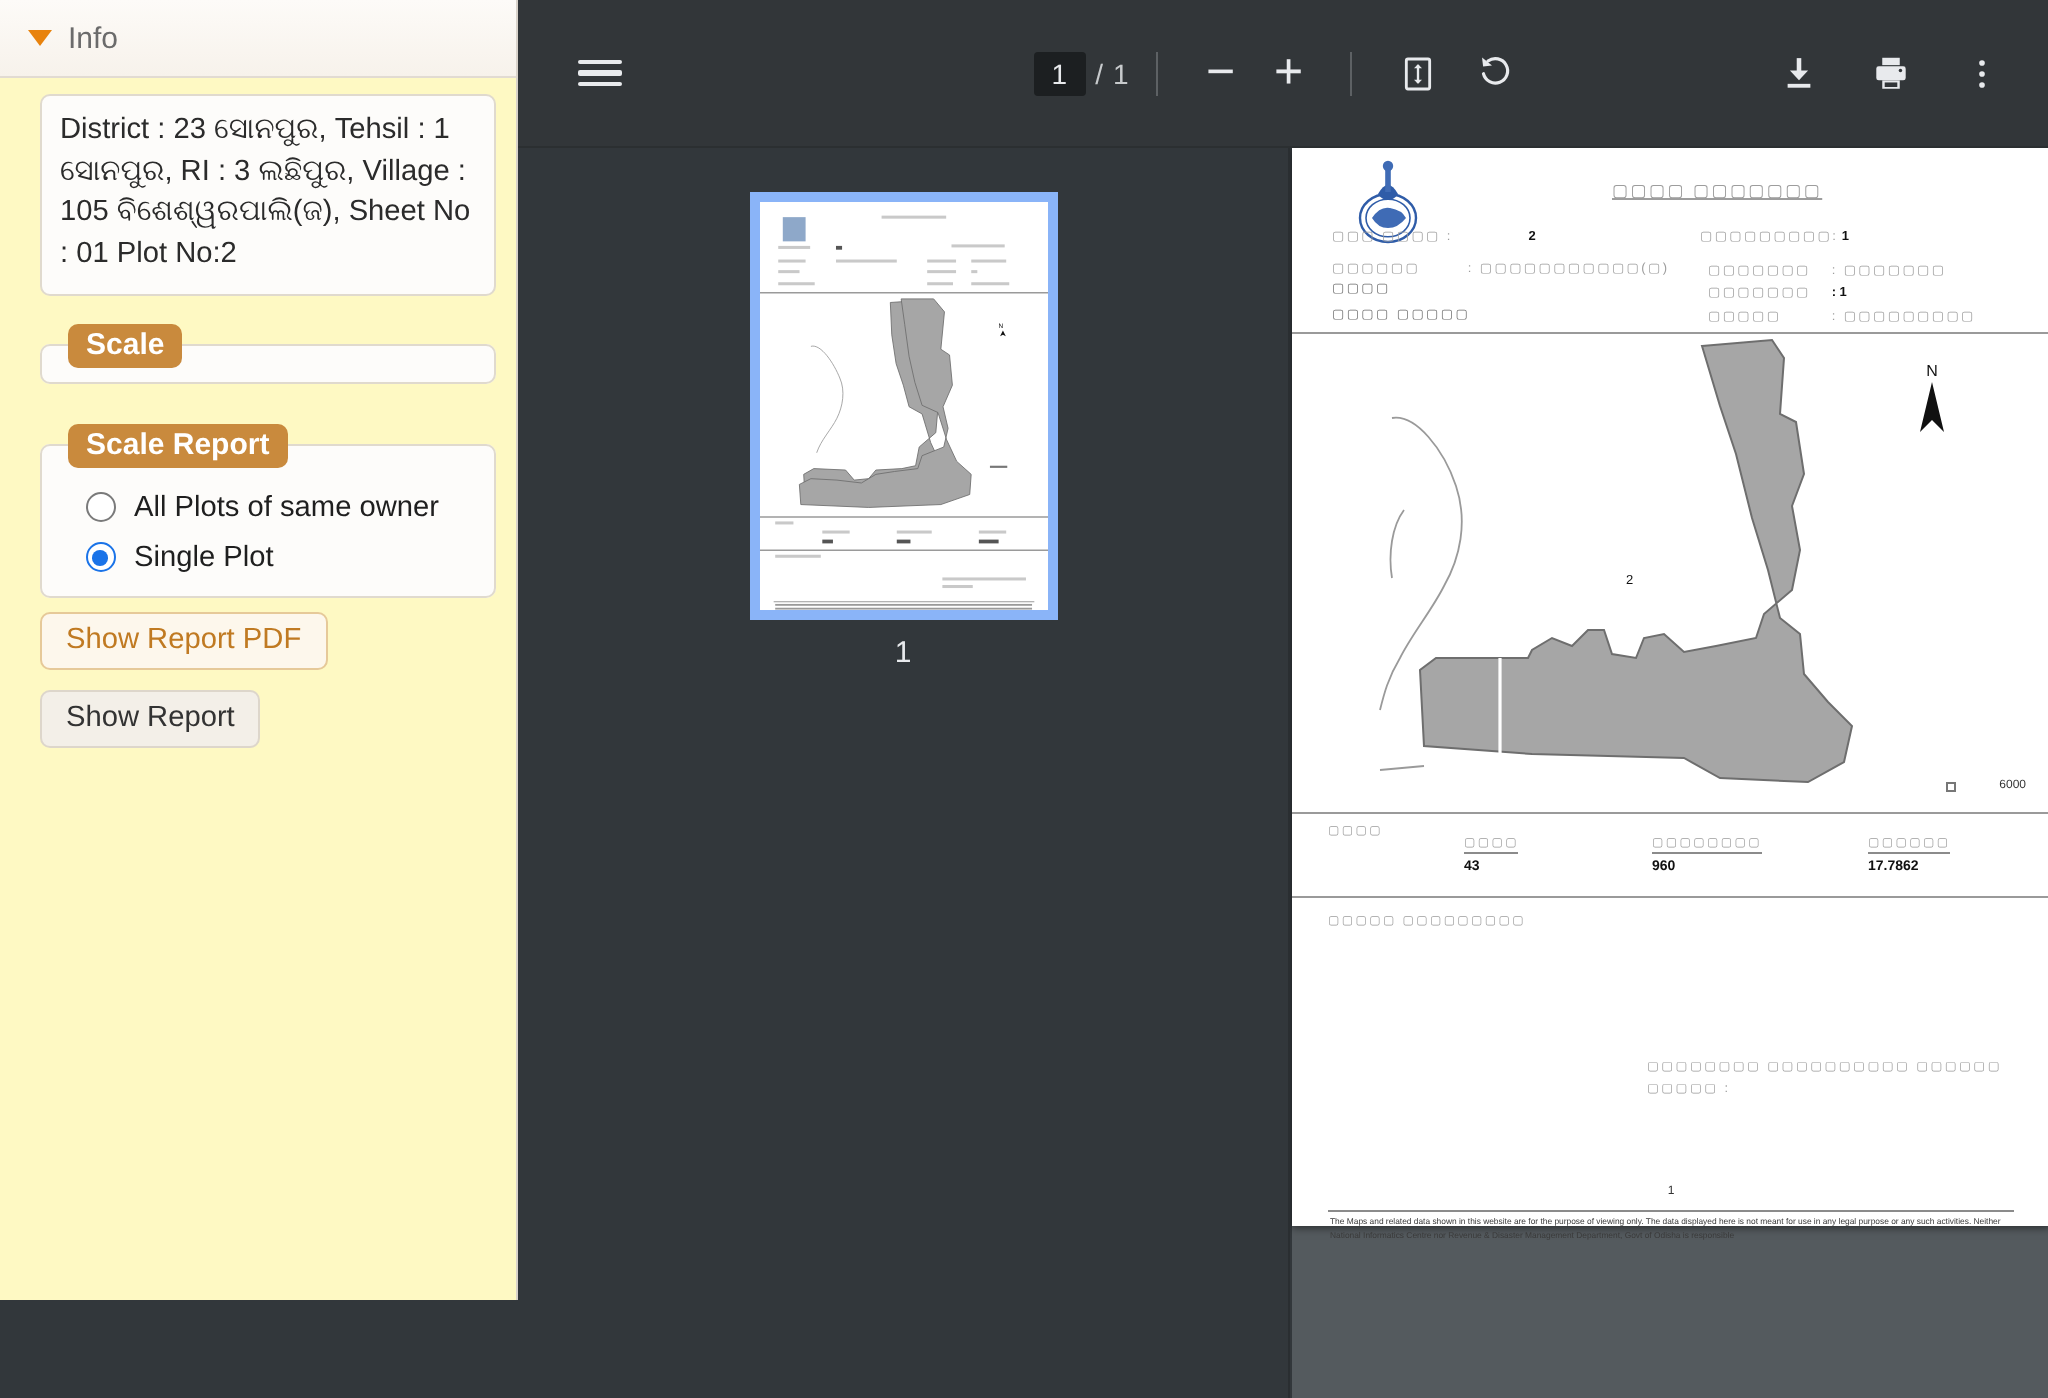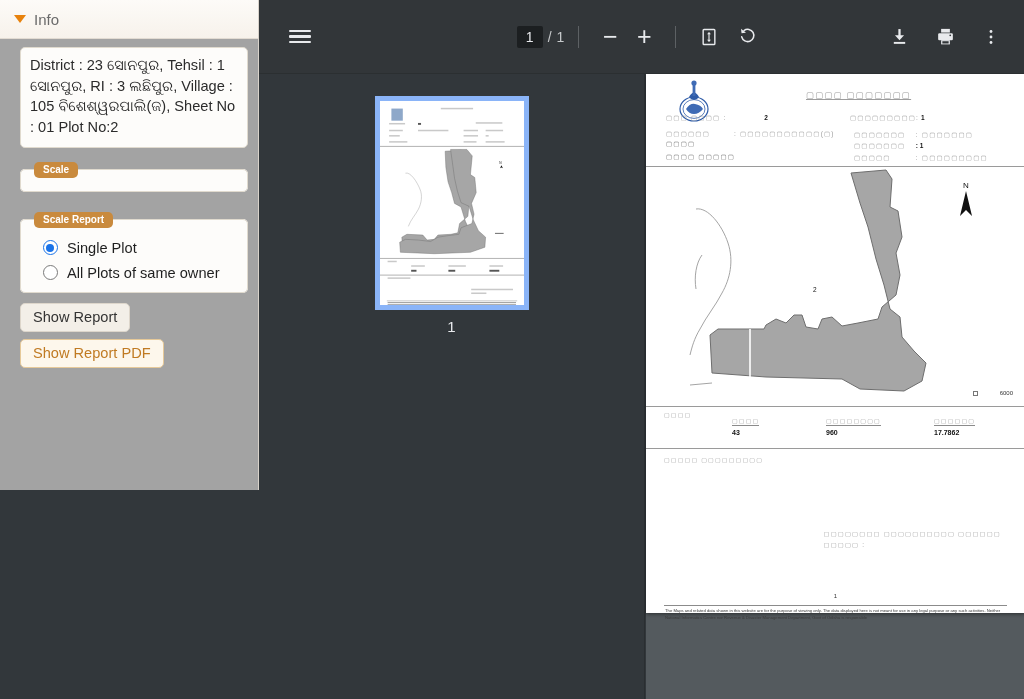--- a/index.html
+++ b/index.html
@@ -6,22 +6,22 @@
   html, body {
     width: 1024px; height: 699px;
     overflow: hidden;
     font-family: "Liberation Sans", sans-serif;
     background: #32373b;
   }
   .app { position: relative; width: 1024px; height: 699px; display: flex; }
 
   
   .sidebar {
-    width: 259px; height: 490px;
-    background: #a3a3a3;
+    width: 259px; height: 650px;
+    background: #fef9c3;
     border-right: 1px solid #d8d2ca;
     position: relative;
     flex: 0 0 259px;
   }
   .info-header {
     height: 39px;
     display: flex; align-items: center;
     padding-left: 14px;
     border-bottom: 1px solid #e2dbd2;
     background: linear-gradient(#fdfbf8, #f7f2eb);
@@ -49,21 +49,21 @@
   }
 
   fieldset.legend-box {
     border: 1px solid #e0dace;
     border-radius: 5px;
     background: #fdfcfa;
     margin-top: 14px;
     padding: 5px 9px 7px 9px;
   }
   fieldset.legend-box > legend {
-    font-size: 10px;
+    font-size: 15px;
     font-weight: bold;
     color: #ffffff;
     background: #c98a3d;
     border-radius: 5px;
     padding: 2px 9px 3px 9px;
     margin-left: 4px;
   }
   #scale-box { height: 30px; padding-bottom: 2px; }
   #scale-box .scale-input {
     width: 100%; height: 1px; border: none; background: transparent;
@@ -228,32 +228,32 @@
 
       <fieldset class="legend-box" id="scale-box">
         <legend>Scale</legend>
         <input class="scale-input" value="" style="">
       </fieldset>
 
       <fieldset class="legend-box" id="report-box">
         <legend>Scale Report</legend>
 
         <div class="radio-row">
+          <span class="radio"></span>
+          <span class="radio-label">All Plots of same owner</span>
+        </div>
+
+        <div class="radio-row">
           <span class="radio checked"></span>
           <span class="radio-label">Single Plot</span>
         </div>
-
-        <div class="radio-row">
-          <span class="radio"></span>
-          <span class="radio-label">All Plots of same owner</span>
-        </div>
       </fieldset>
 
+      <button class="btn" id="show-report-pdf-btn">Show Report PDF</button>
       <button class="btn" id="show-report-btn">Show Report</button>
-      <button class="btn" id="show-report-pdf-btn">Show Report PDF</button>
     </div>
   </div>
 
   <div class="viewer">
 
     <div class="toolbar">
 
       <div class="tb-icon-btn hamburger">
         <div>
             <span></span>

